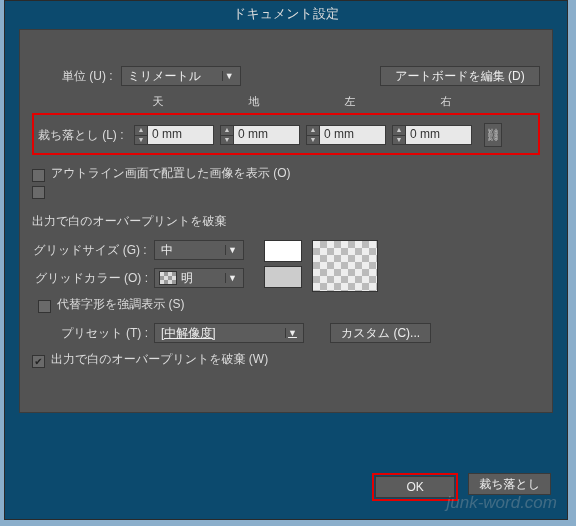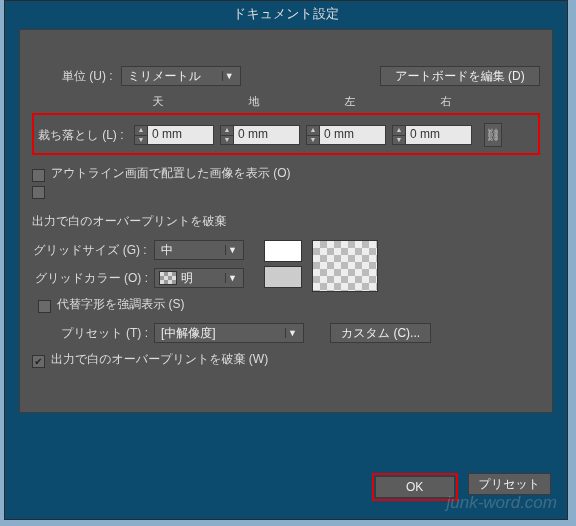--- a/index.html
+++ b/index.html
@@ -290,36 +290,36 @@
         </div>
         <div class="swatch-pair">
           <div class="sw" style="background:#fff;"></div>
           <div class="sw" style="background:#ccc;"></div>
         </div>
         <div class="checker"></div>
       </div>
 
       <div class="row" style="gap:6px;margin-top:6px;">
         <span class="lbl" style="width:116px;text-align:right;">プリセット (T) :</span>
-        <div class="dropdown" style="width:150px;">
+        <div class="dropdown" style="width:150px;text-decoration:underline;">
           <span class="dd-text">[中解像度]</span>
           <span class="dd-arrow">▼</span>
         </div>
         <div style="width:14px;"></div>
         <div class="btn">カスタム (C)...</div>
       </div>
 
       <div class="chk-row" style="margin-top:8px;">
         <span class="chk">✔</span>
         <span>出力で白のオーバープリントを破棄 (W)</span>
       </div>
     </div>
   </div>
 
   <div class="footer">
     <div class="ok-wrap">
       <div class="btn big">OK</div>
     </div>
-    <div class="btn big">プリセット</div>
+    <div class="btn big">裁ち落とし</div>
   </div>
 
   <div class="watermark">junk-word.com</div>
 </div>
 
 </body></html>

